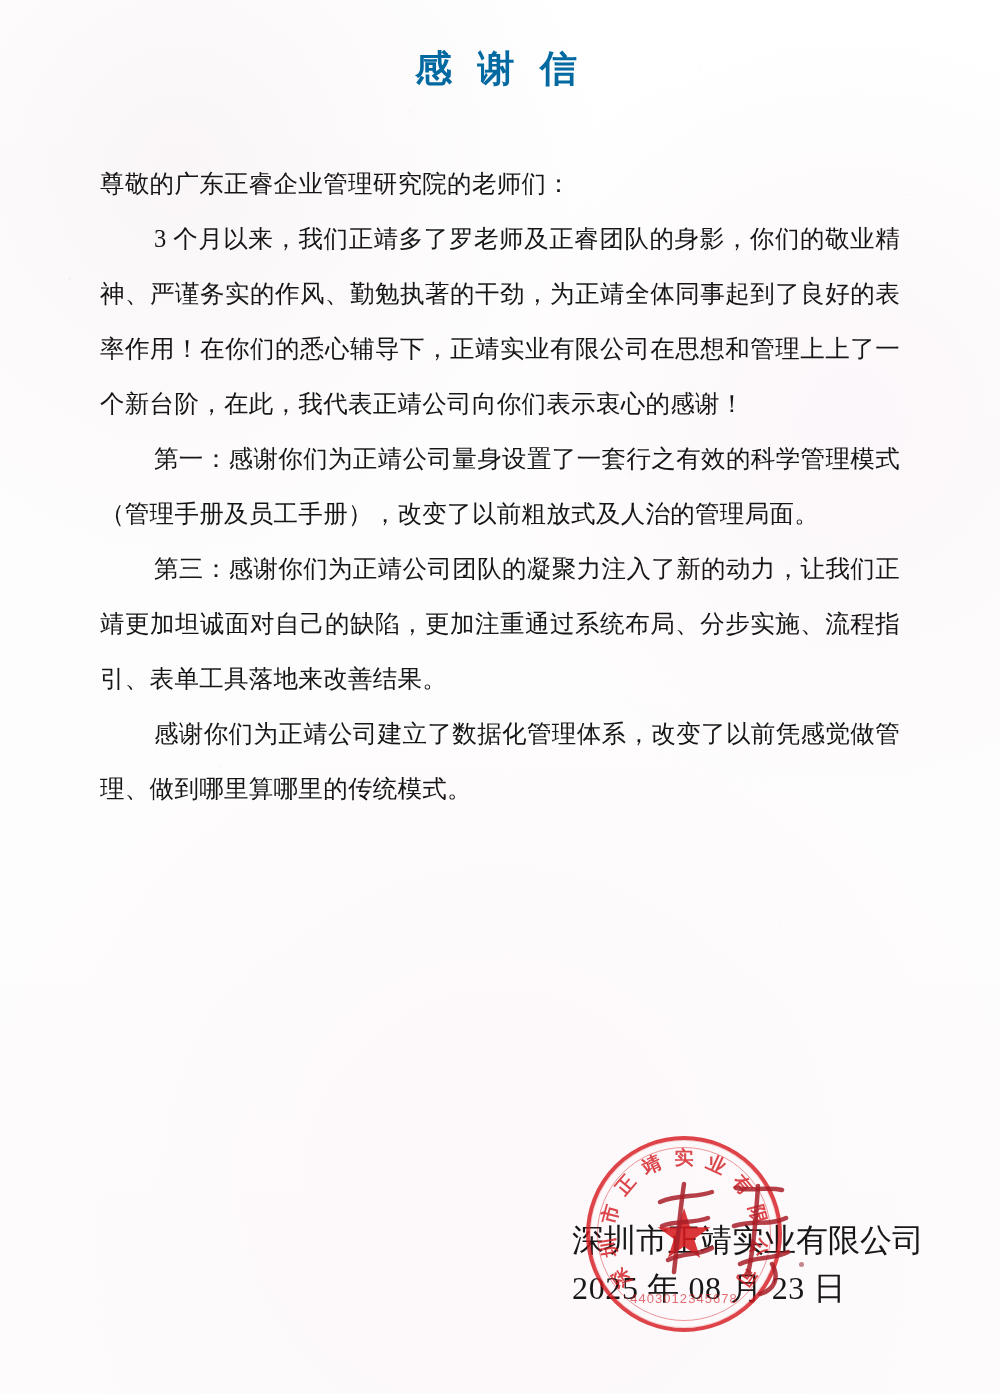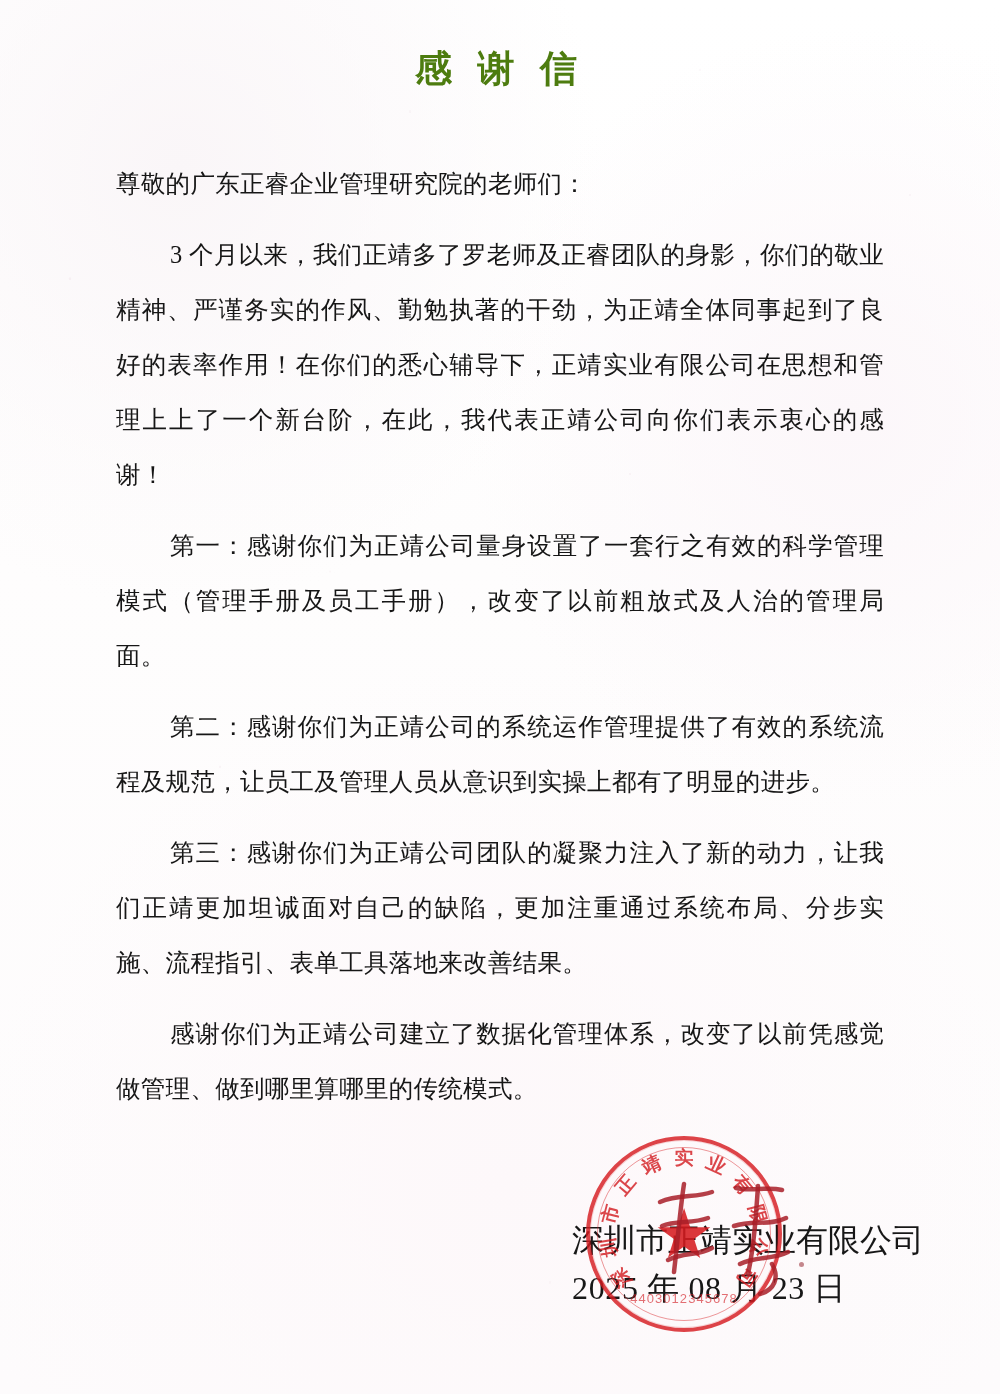--- a/index.html
+++ b/index.html
@@ -53,35 +53,35 @@
   }
 
   .doc-title {
     text-align: center;
     font-size: 37px;
     font-weight: bold;
     letter-spacing: .22em;
     margin: 0;
     padding-top: 44px;
     font-family: "Liberation Serif", "DejaVu Serif", serif;
-    color: #4d7c0f;
+    color: #0369a1;
   }
 
   .body-block {
     margin-top: 62px;
     font-size: 24.5px;
     line-height: 55px;
     letter-spacing: .012em;
     color: #161616;
     text-align: justify;
     text-justify: inter-ideograph;
   }
 
   p.para {
-    margin: 16px;
+    margin: 0;
   }
   p.indent1 { text-indent: 2.2em; }
   p.indent-sal { text-indent: 0; }
   p.indent-hello { text-indent: 2.4em; }
 
   .closing {
     margin-top: 74px;
     font-size: 24.5px;
     line-height: 46px;
     text-indent: 2.6em;
@@ -198,21 +198,20 @@
 
   <div class="body-block">
 
     <p class="para indent-sal">尊敬的广东正睿企业管理研究院的老师们：</p>
 
 
     <p class="para indent1">3 个月以来，我们正靖多了罗老师及正睿团队的身影，你们的敬业精神、严谨务实的作风、勤勉执著的干劲，为正靖全体同事起到了良好的表率作用！在你们的悉心辅导下，正靖实业有限公司在思想和管理上上了一个新台阶，在此，我代表正靖公司向你们表示衷心的感谢！</p>
 
     <p class="para indent1">第一：感谢你们为正靖公司量身设置了一套行之有效的科学管理模式（管理手册及员工手册），改变了以前粗放式及人治的管理局面。</p>
 
-    <p class="para indent1">第二：感谢你们为正靖公司的系统运作管理提供了有效的系统流程及规范，让员工及管理人员从意识到实操上都有了明显的进步。</p>
 
     <p class="para indent1">第三：感谢你们为正靖公司团队的凝聚力注入了新的动力，让我们正靖更加坦诚面对自己的缺陷，更加注重通过系统布局、分步实施、流程指引、表单工具落地来改善结果。</p>
 
     <p class="para indent1">感谢你们为正靖公司建立了数据化管理体系，改变了以前凭感觉做管理、做到哪里算哪里的传统模式。</p>
 
 
   </div>
 
 
   <div class="signature">

